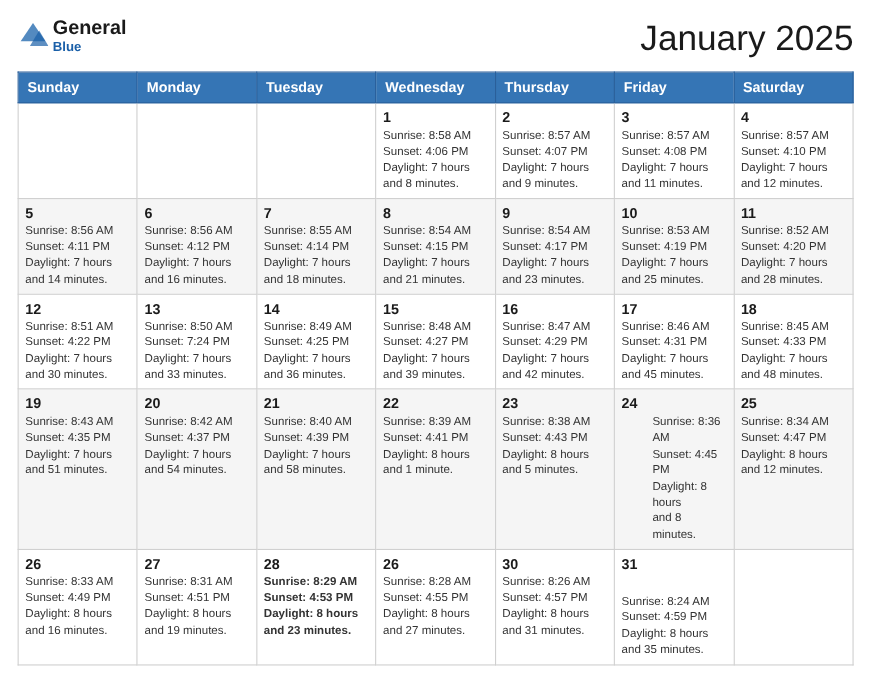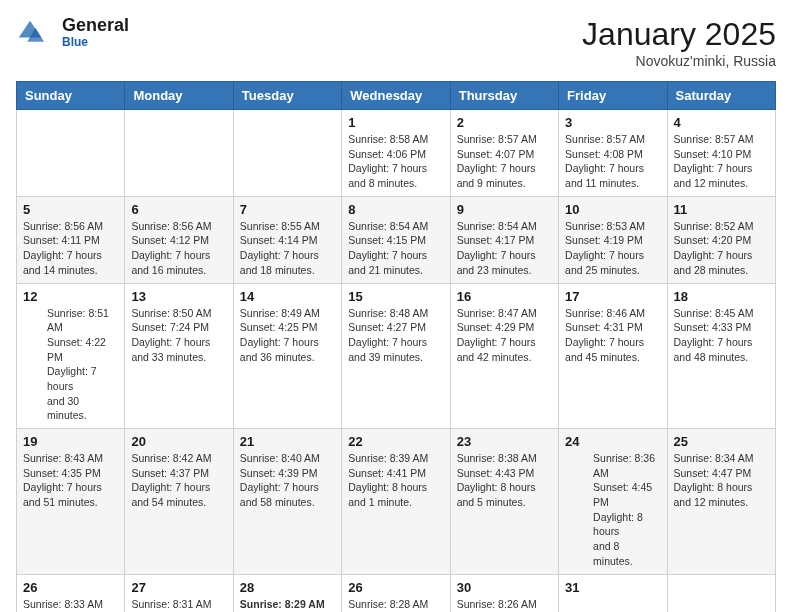--- a/index.html
+++ b/index.html
@@ -12,21 +12,21 @@
     }
     .header {
       display: flex;
       justify-content: space-between;
       align-items: flex-start;
       margin-bottom: 12px;
     }
     .logo {
       display: flex;
       align-items: center;
-      gap: 18px;
+      gap: 4px;
     }
     .logo-text {
       display: flex;
       flex-direction: column;
       line-height: 1.1;
     }
     .logo-icon {
       width: 28px;
       height: 28px;
     }
@@ -91,21 +91,20 @@
       <polygon points="20,4 36,28 4,28" fill="#3575b5" opacity="0.85"></polygon>
       <polygon points="28,14 40,34 16,34" fill="#1a5fa8" opacity="0.7"></polygon>
     </svg>
     <div class="logo-text">
       <span style="font-size:18px;font-weight:bold;color:#1a1a1a;">General</span>
       <span style="font-size:12px;font-weight:bold;color:#1a5fa8;">Blue</span>
     </div>
   </div>
   <div class="title-block">
     <div class="month-title">January 2025</div>
-    <div class="location">Novokuz'minki, Russia</div>
   </div>
 </div>
 
 <table class="calendar">
   <thead>
     <tr>
     <th>Sunday</th>
         <th>Monday</th>
         <th>Tuesday</th>
         <th>Wednesday</th>
@@ -195,21 +194,21 @@
           <div class="day-number">11</div>
           <div class="day-info" style="white-space: pre-line;">Sunrise: 8:52 AM
 Sunset: 4:20 PM
 Daylight: 7 hours
 and 28 minutes.</div>
         </td>
       </tr>
       <tr>
         <td>
           <div class="day-number">12</div>
-          <div class="day-info" style="white-space: pre-line; margin-left: 24px;">Sunrise: 8:51 AM
+          <div class="day-info" style="white-space: pre-line;">Sunrise: 8:51 AM
 Sunset: 4:22 PM
 Daylight: 7 hours
 and 30 minutes.</div>
         </td>
         <td>
           <div class="day-number">13</div>
           <div class="day-info" style="white-space: pre-line;">Sunrise: 8:50 AM
 Sunset: 7:24 PM
 Daylight: 7 hours
 and 33 minutes.</div>

